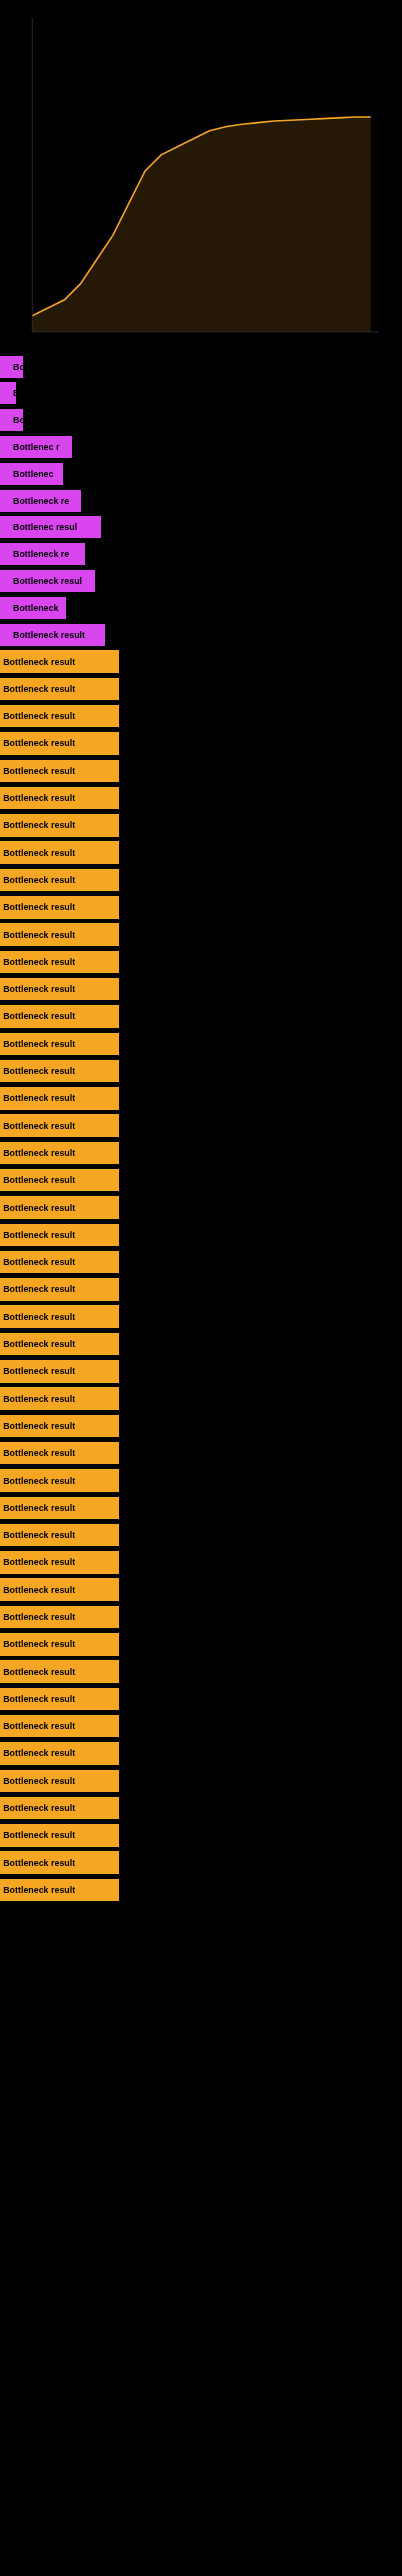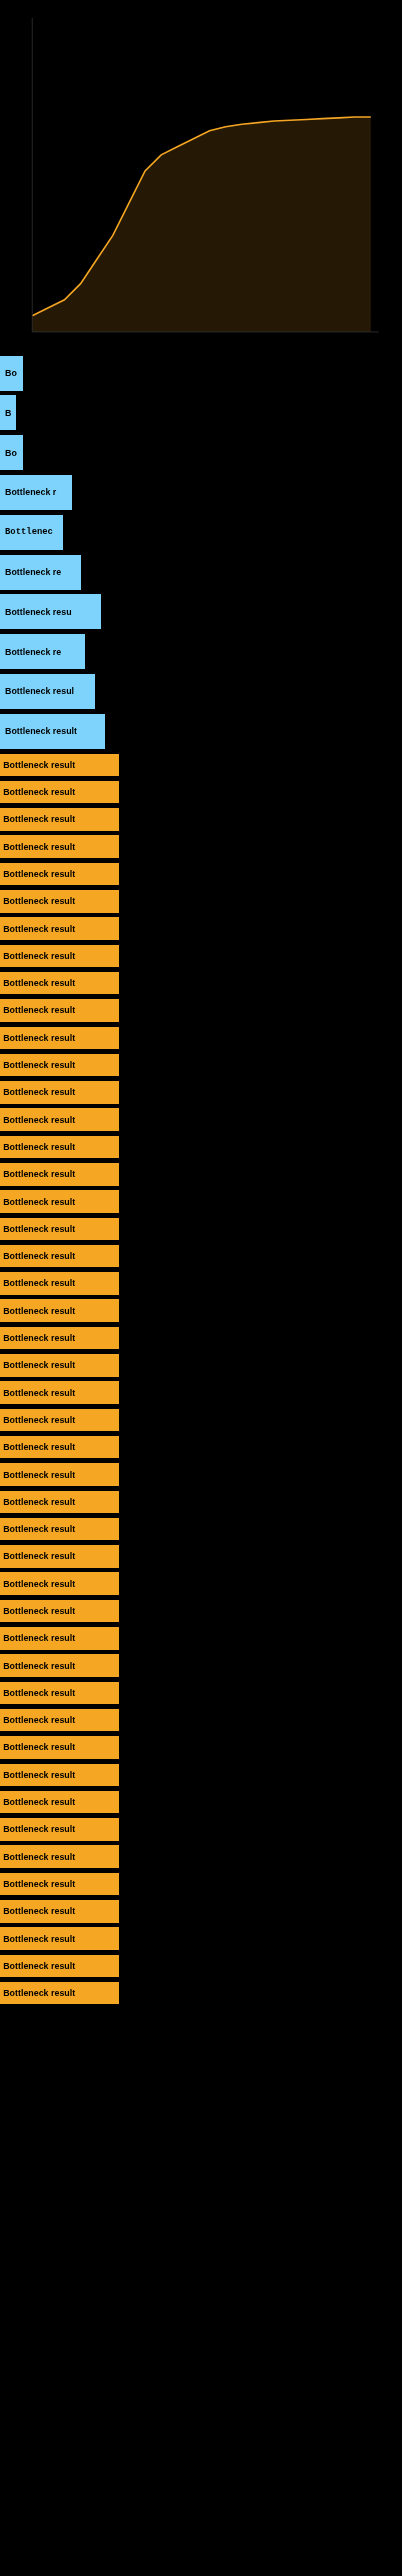--- a/index.html
+++ b/index.html
@@ -44,25 +44,25 @@
     .growing-section {
       background: #000;
       padding: 0;
     }
 
     .grow-item {
       margin-bottom: 4.8px;
     }
 
     .grow-bar {
-      background: #7dd3fc;
-      height: 35px;
+      background: #d946ef;
+      height: 22px;
       display: flex;
       align-items: center;
-      padding-left: 5px;
+      padding-left: 13px;
       color: #000;
       font-weight: bold;
       font-size: 8.9px;
     }
 
     
     .full-section {
       background: #000;
       padding: 0;
     }
@@ -107,38 +107,41 @@
       <div class="grow-item">
         <div class="grow-bar" style="width: 22.5px;">Bo</div>
       </div>
       <div class="grow-item">
         <div class="grow-bar" style="width: 16px;">B</div>
       </div>
       <div class="grow-item">
         <div class="grow-bar" style="width: 22.5px;">Bo</div>
       </div>
       <div class="grow-item">
-        <div class="grow-bar" style="width: 72px;">Bottleneck r</div>
-      </div>
-      <div class="grow-item">
-        <div class="grow-bar" style="width: 63px; font-family: Liberation Mono, monospace;">Bottlenec</div>
+        <div class="grow-bar" style="width: 72px;">Bottlenec r</div>
+      </div>
+      <div class="grow-item">
+        <div class="grow-bar" style="width: 63px;">Bottlenec</div>
       </div>
       <div class="grow-item">
         <div class="grow-bar" style="width: 81px;">Bottleneck re</div>
       </div>
       <div class="grow-item">
-        <div class="grow-bar" style="width: 101px;">Bottleneck resu</div>
+        <div class="grow-bar" style="width: 101px;">Bottlenec resul</div>
       </div>
       <div class="grow-item">
         <div class="grow-bar" style="width: 85px;">Bottleneck re</div>
       </div>
       <div class="grow-item">
         <div class="grow-bar" style="width: 95px;">Bottleneck resul</div>
       </div>
       <div class="grow-item">
+        <div class="grow-bar" style="width: 66px;">Bottleneck</div>
+      </div>
+      <div class="grow-item">
         <div class="grow-bar" style="width: 105px;">Bottleneck result</div>
       </div>
     </div>
 
   <div class="full-section" id="full-section">
       <div class="full-item">
         <div class="full-bar" style="width: 119px;">Bottleneck result</div>
       </div>
       <div class="full-item">
         <div class="full-bar" style="width: 119px;">Bottleneck result</div>

